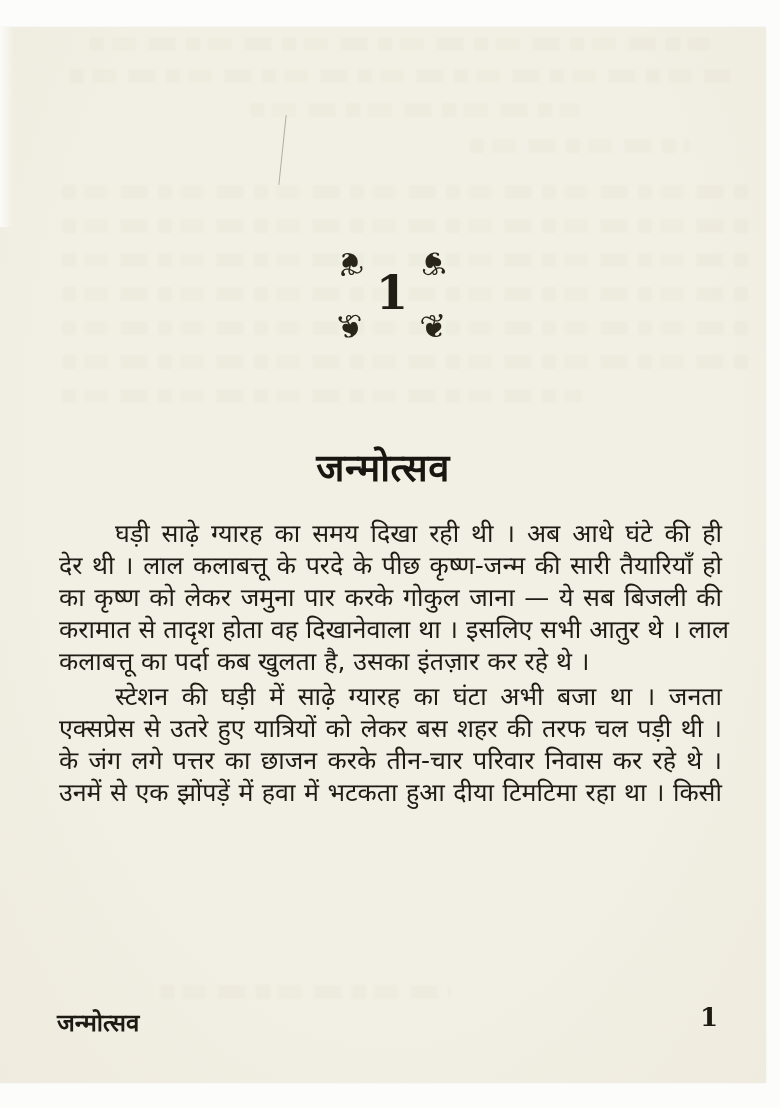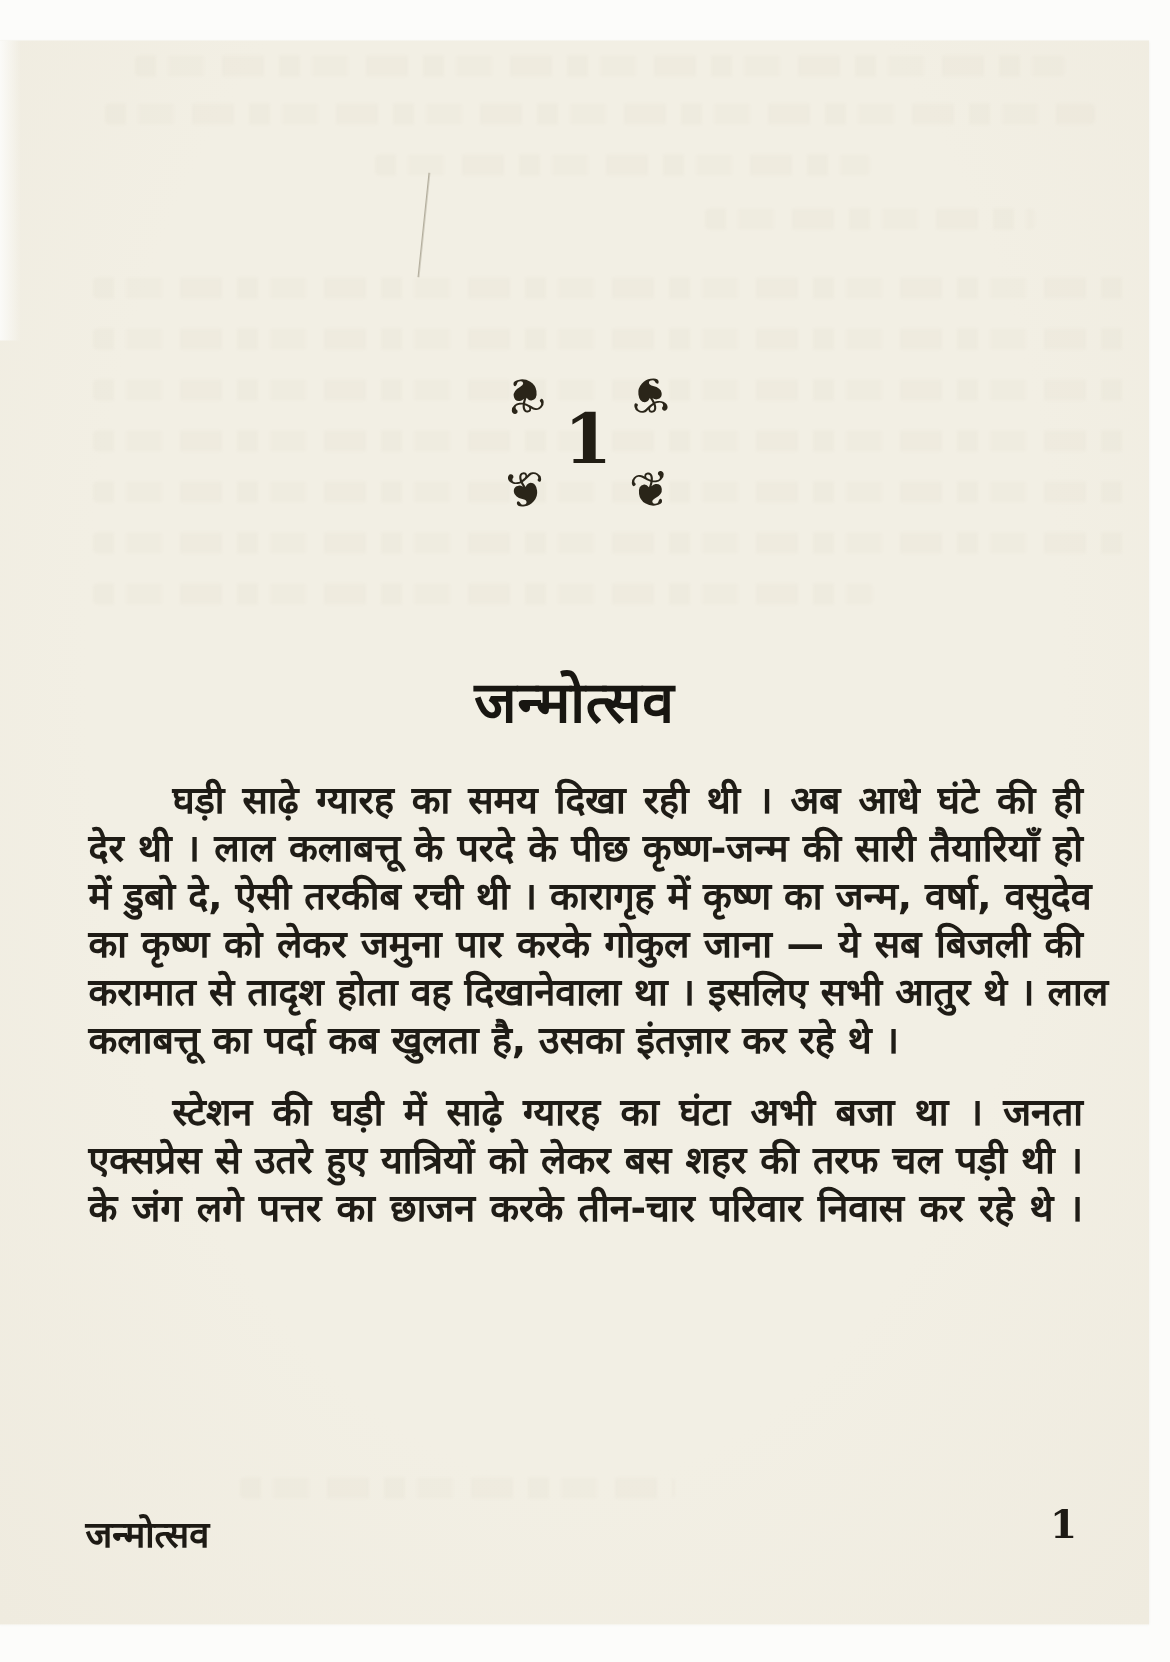--- a/index.html
+++ b/index.html
@@ -56,22 +56,22 @@
     position:absolute;left:0;width:766px;top:413px;
     text-align:center;
     font-size:38px;font-weight:700;color:#181611;
     letter-spacing:.5px;
   }
   
   .body-text{
     position:absolute;left:59px;top:491px;width:663px;
     color:#1f1c16;font-size:25px;
   }
-  .para{margin:0;font-weight:bold;}
-  .para + .para{margin-top:16px;}
+  .para{margin:0;}
+  .para + .para{margin-top:3px;}
   .bline{
     height:32px;line-height:32px;
     text-align:justify;text-align-last:justify;
     white-space:nowrap;overflow:visible;
   }
   .bline.first{text-indent:56px;}
   .bline.unjust{text-align-last:left;}
   
   .footer-title{
     position:absolute;left:57px;top:978px;
@@ -111,27 +111,27 @@
     <span class="orn-corner orn-br">❦</span>
     <span class="chapter-num">1</span>
   </div>
 
   <div class="chapter-title">जन्मोत्सव</div>
 
   <div class="body-text">
       <div class="para">
         <div class="bline first">घड़ी साढ़े ग्यारह का समय दिखा रही थी । अब आधे घंटे की ही</div>
         <div class="bline">देर थी । लाल कलाबत्तू के परदे के पीछ कृष्ण-जन्म की सारी तैयारियाँ हो</div>
-        <div class="bline">में डुबो दे, ऐसी तरकीब रची थी । कारागृह में कृष्ण का जन्म, वर्षा, वसुदेव</div>
         <div class="bline">का कृष्ण को लेकर जमुना पार करके गोकुल जाना — ये सब बिजली की</div>
         <div class="bline">करामात से तादृश होता वह दिखानेवाला था । इसलिए सभी आतुर थे । लाल</div>
         <div class="bline unjust">कलाबत्तू का पर्दा कब खुलता है, उसका इंतज़ार कर रहे थे ।</div>
       </div>
       <div class="para">
         <div class="bline first">स्टेशन की घड़ी में साढ़े ग्यारह का घंटा अभी बजा था । जनता</div>
         <div class="bline">एक्सप्रेस से उतरे हुए यात्रियों को लेकर बस शहर की तरफ चल पड़ी थी ।</div>
         <div class="bline">के जंग लगे पत्तर का छाजन करके तीन-चार परिवार निवास कर रहे थे ।</div>
+        <div class="bline">उनमें से एक झोंपड़ें में हवा में भटकता हुआ दीया टिमटिमा रहा था । किसी</div>
       </div>
     </div>
 
   <div class="footer-title">जन्मोत्सव</div>
   <div class="footer-page">1</div>
 </div>
 
 </body></html>

